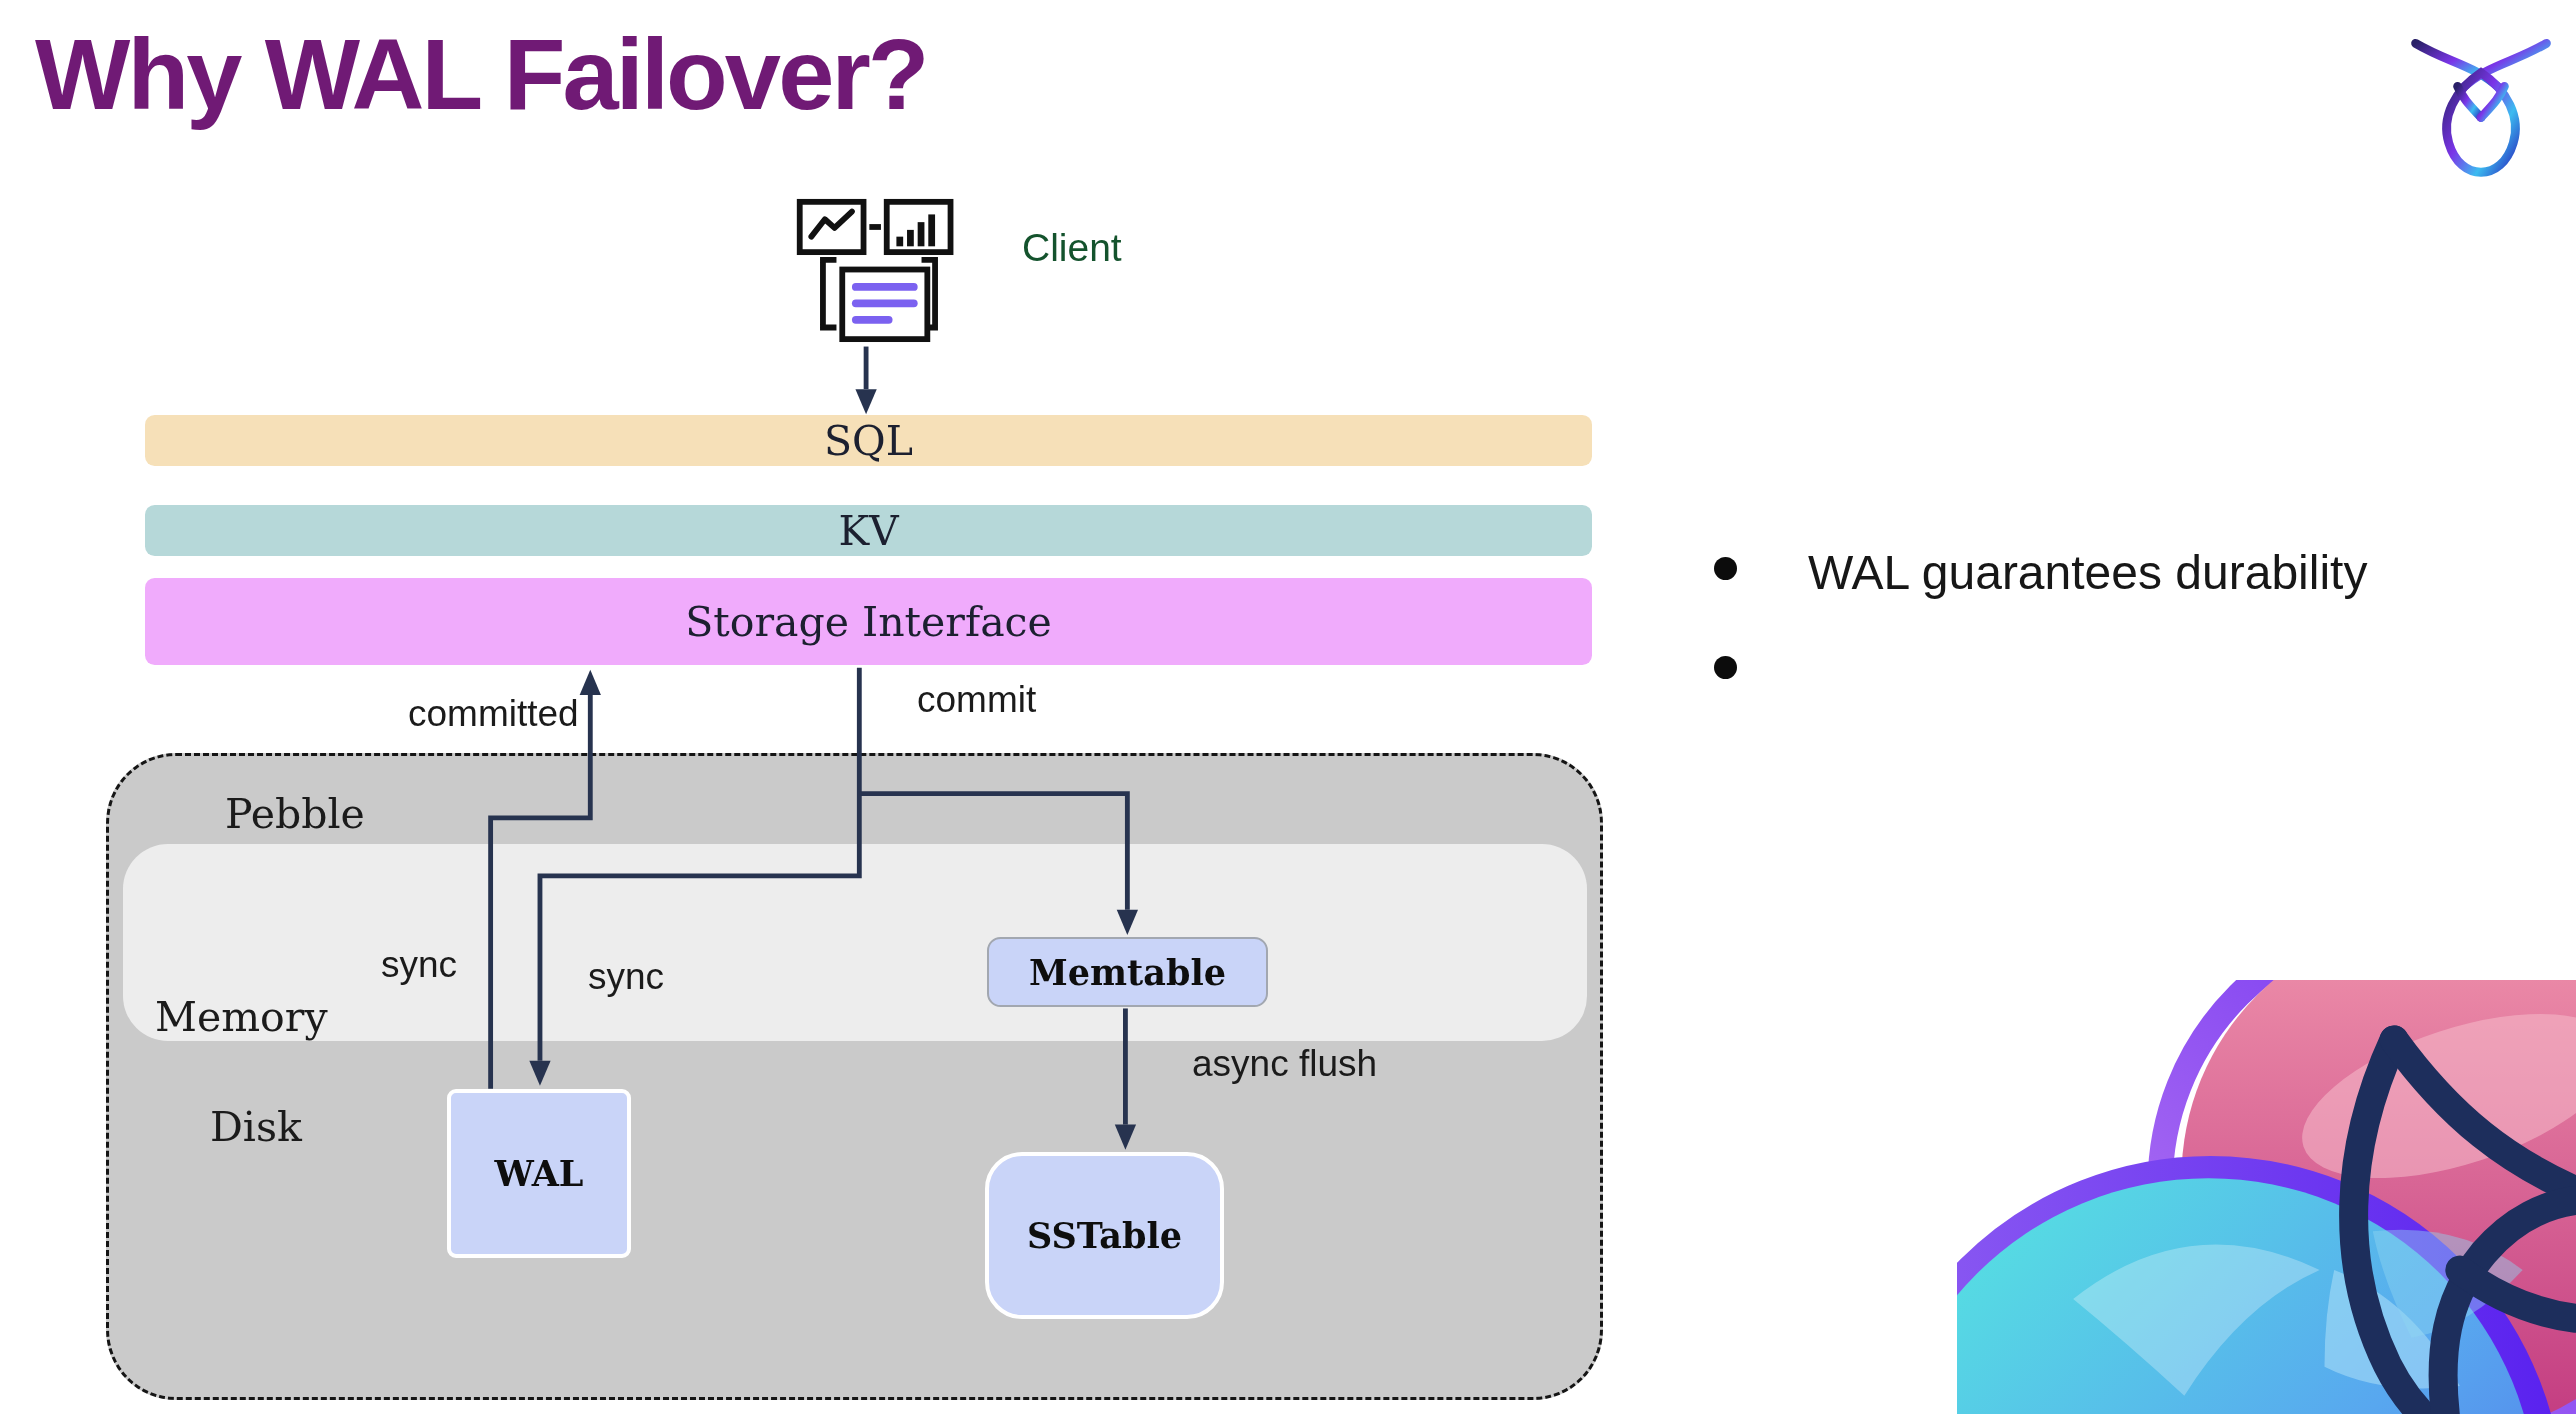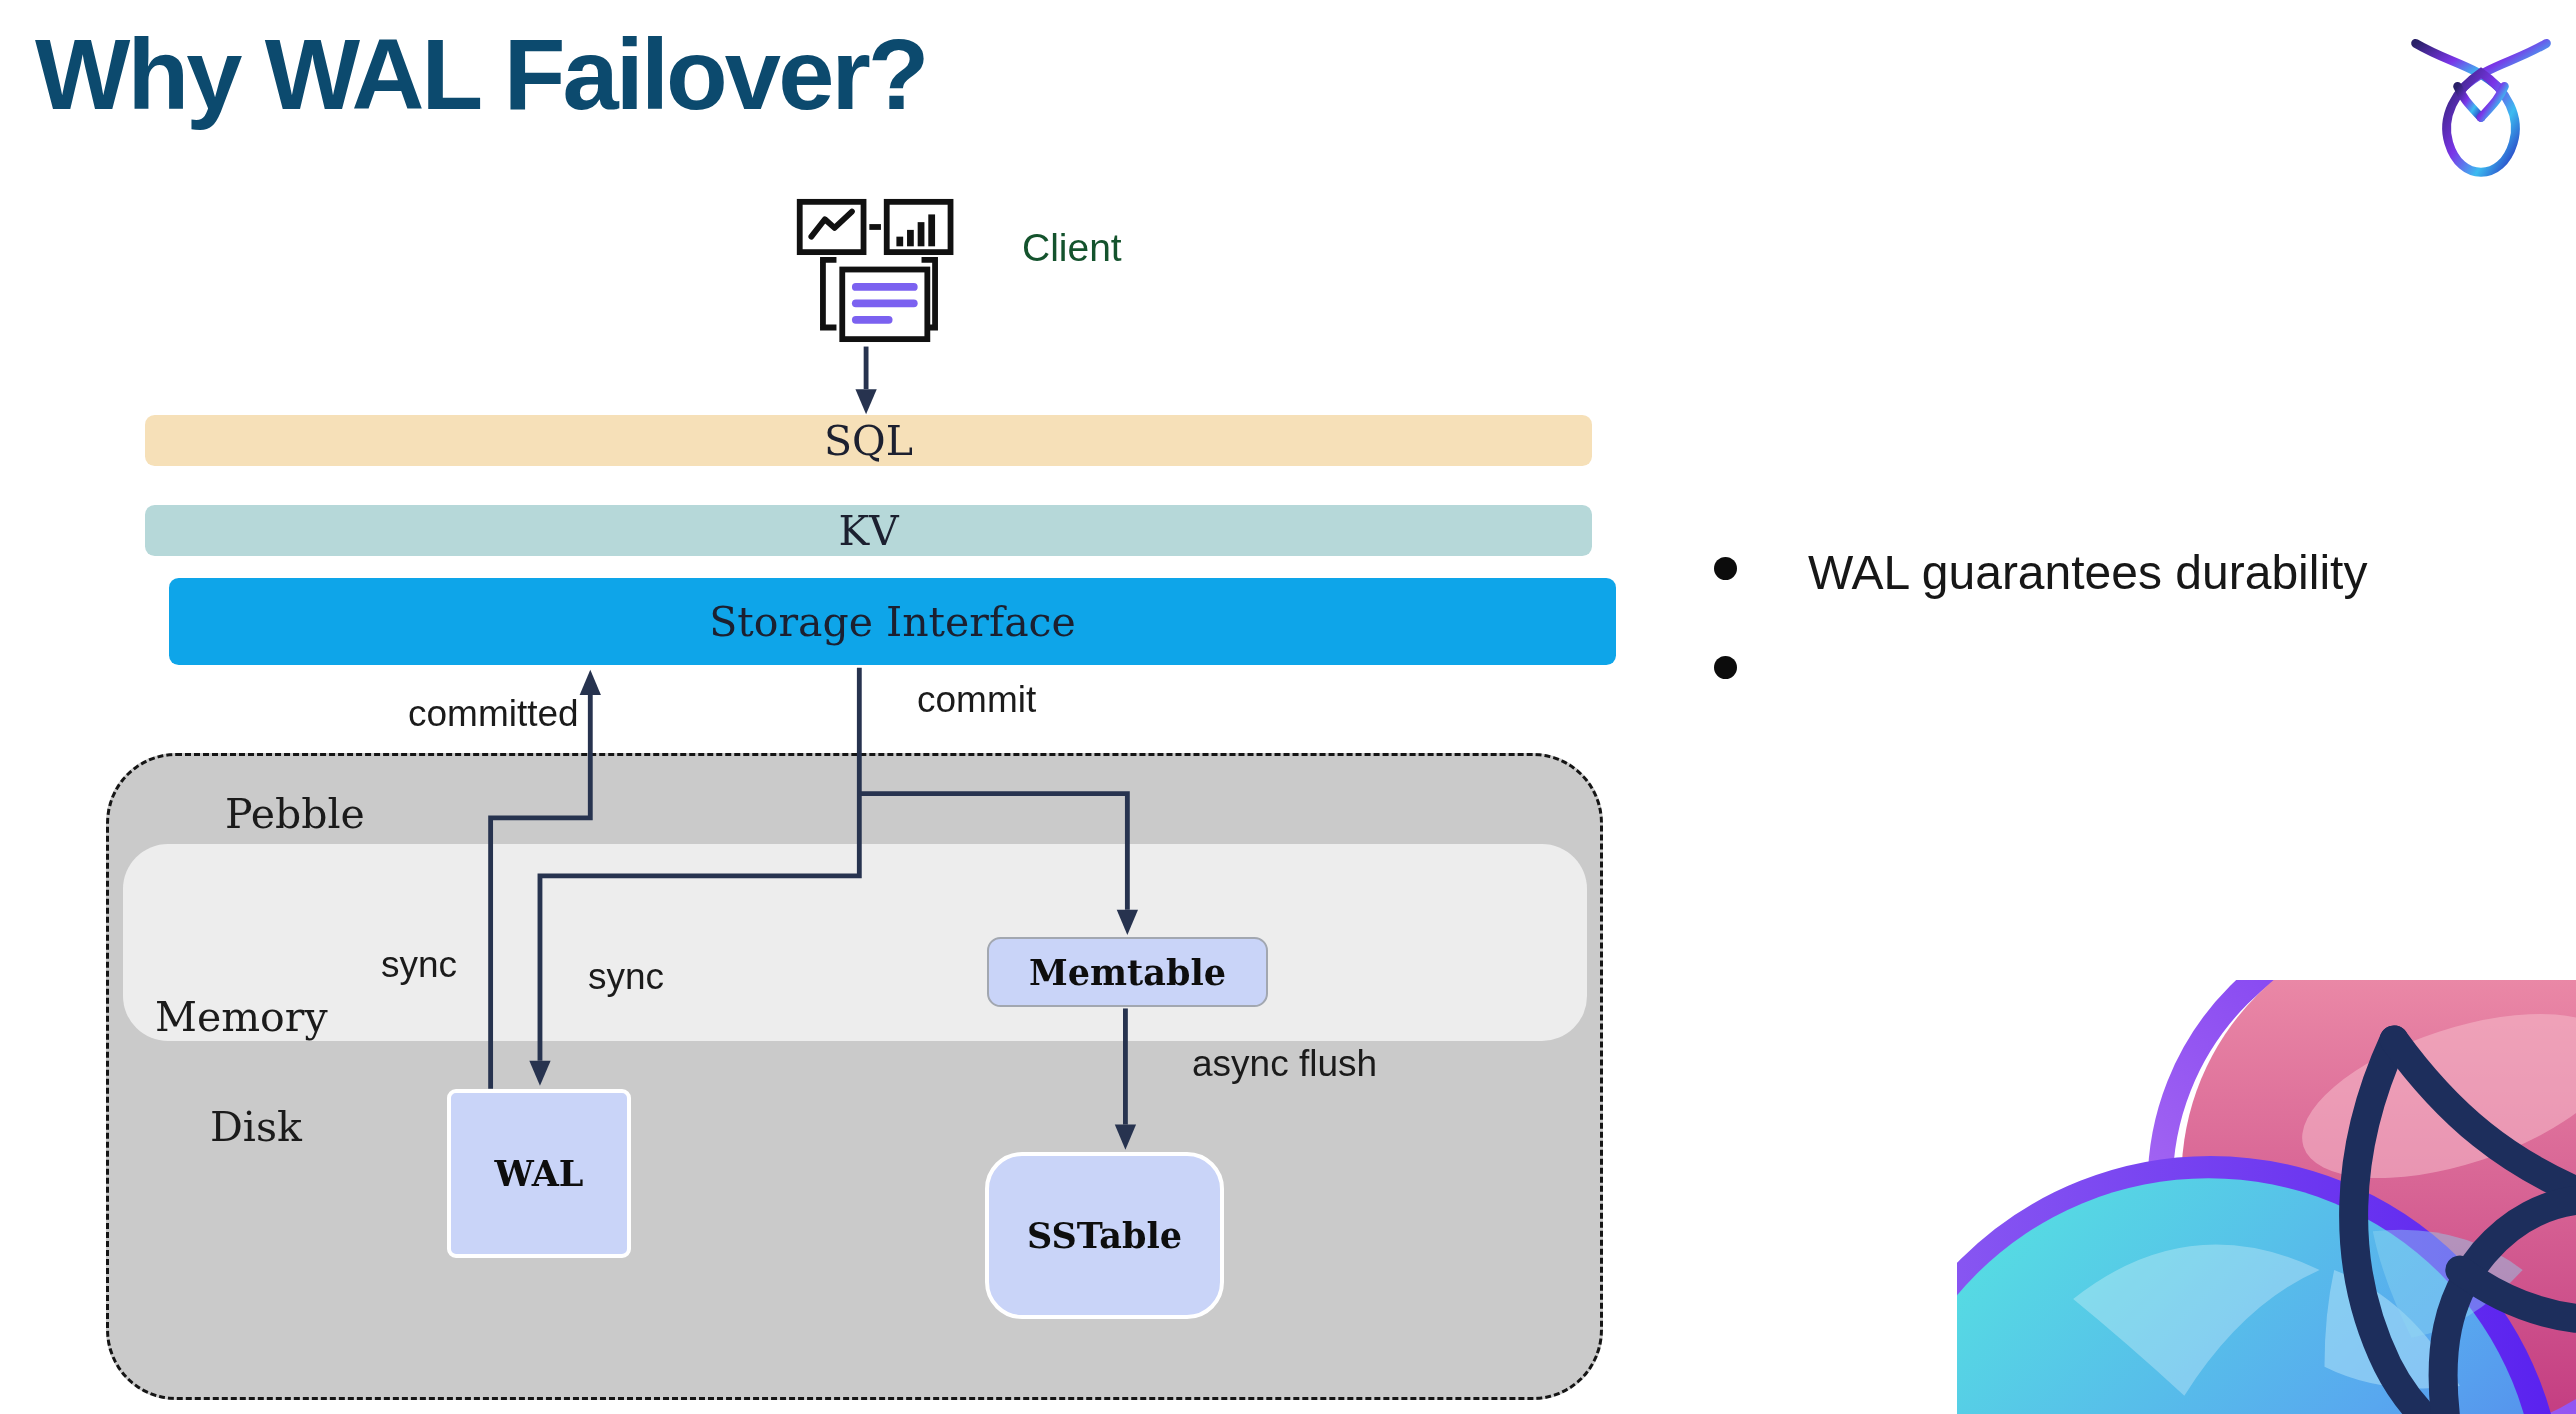--- a/index.html
+++ b/index.html
@@ -9,21 +9,21 @@
     background:#ffffff;
     overflow:hidden;
     font-family:"Liberation Sans",sans-serif;
   }
   .abs{position:absolute;}
 
   
   .title{
     left:35px;top:17.4px;
     font-size:101px;font-weight:800;letter-spacing:-2.9px;
-    color:#0c4a6e;
+    color:#701a75;
     font-family:"Liberation Sans",sans-serif;
   }
 
   
   .client-label{
     left:1022px;top:226px;
     font-size:39px;color:#14532d;
   }
 
   
@@ -162,21 +162,21 @@
   </div>
 
   <div class="abs client-label">Client</div>
 
   <div class="abs bar bar-sql" style="background:#f6e0b8;">
     <span>SQL</span>
   </div>
   <div class="abs bar bar-kv" style="background:#b6d8d9;">
     <span>KV</span>
   </div>
-  <div class="abs bar bar-storage" style="background:#0ea5e9;margin-left:24px;">
+  <div class="abs bar bar-storage" style="background:#f0abfc;">
     <span>Storage Interface</span>
   </div>
 
   <div class="abs pebble"></div>
   <div class="abs memory-band"></div>
 
   <div class="abs zone-label pebble-label">Pebble</div>
   <div class="abs zone-label memory-label">Memory</div>
   <div class="abs zone-label disk-label">Disk</div>
 

